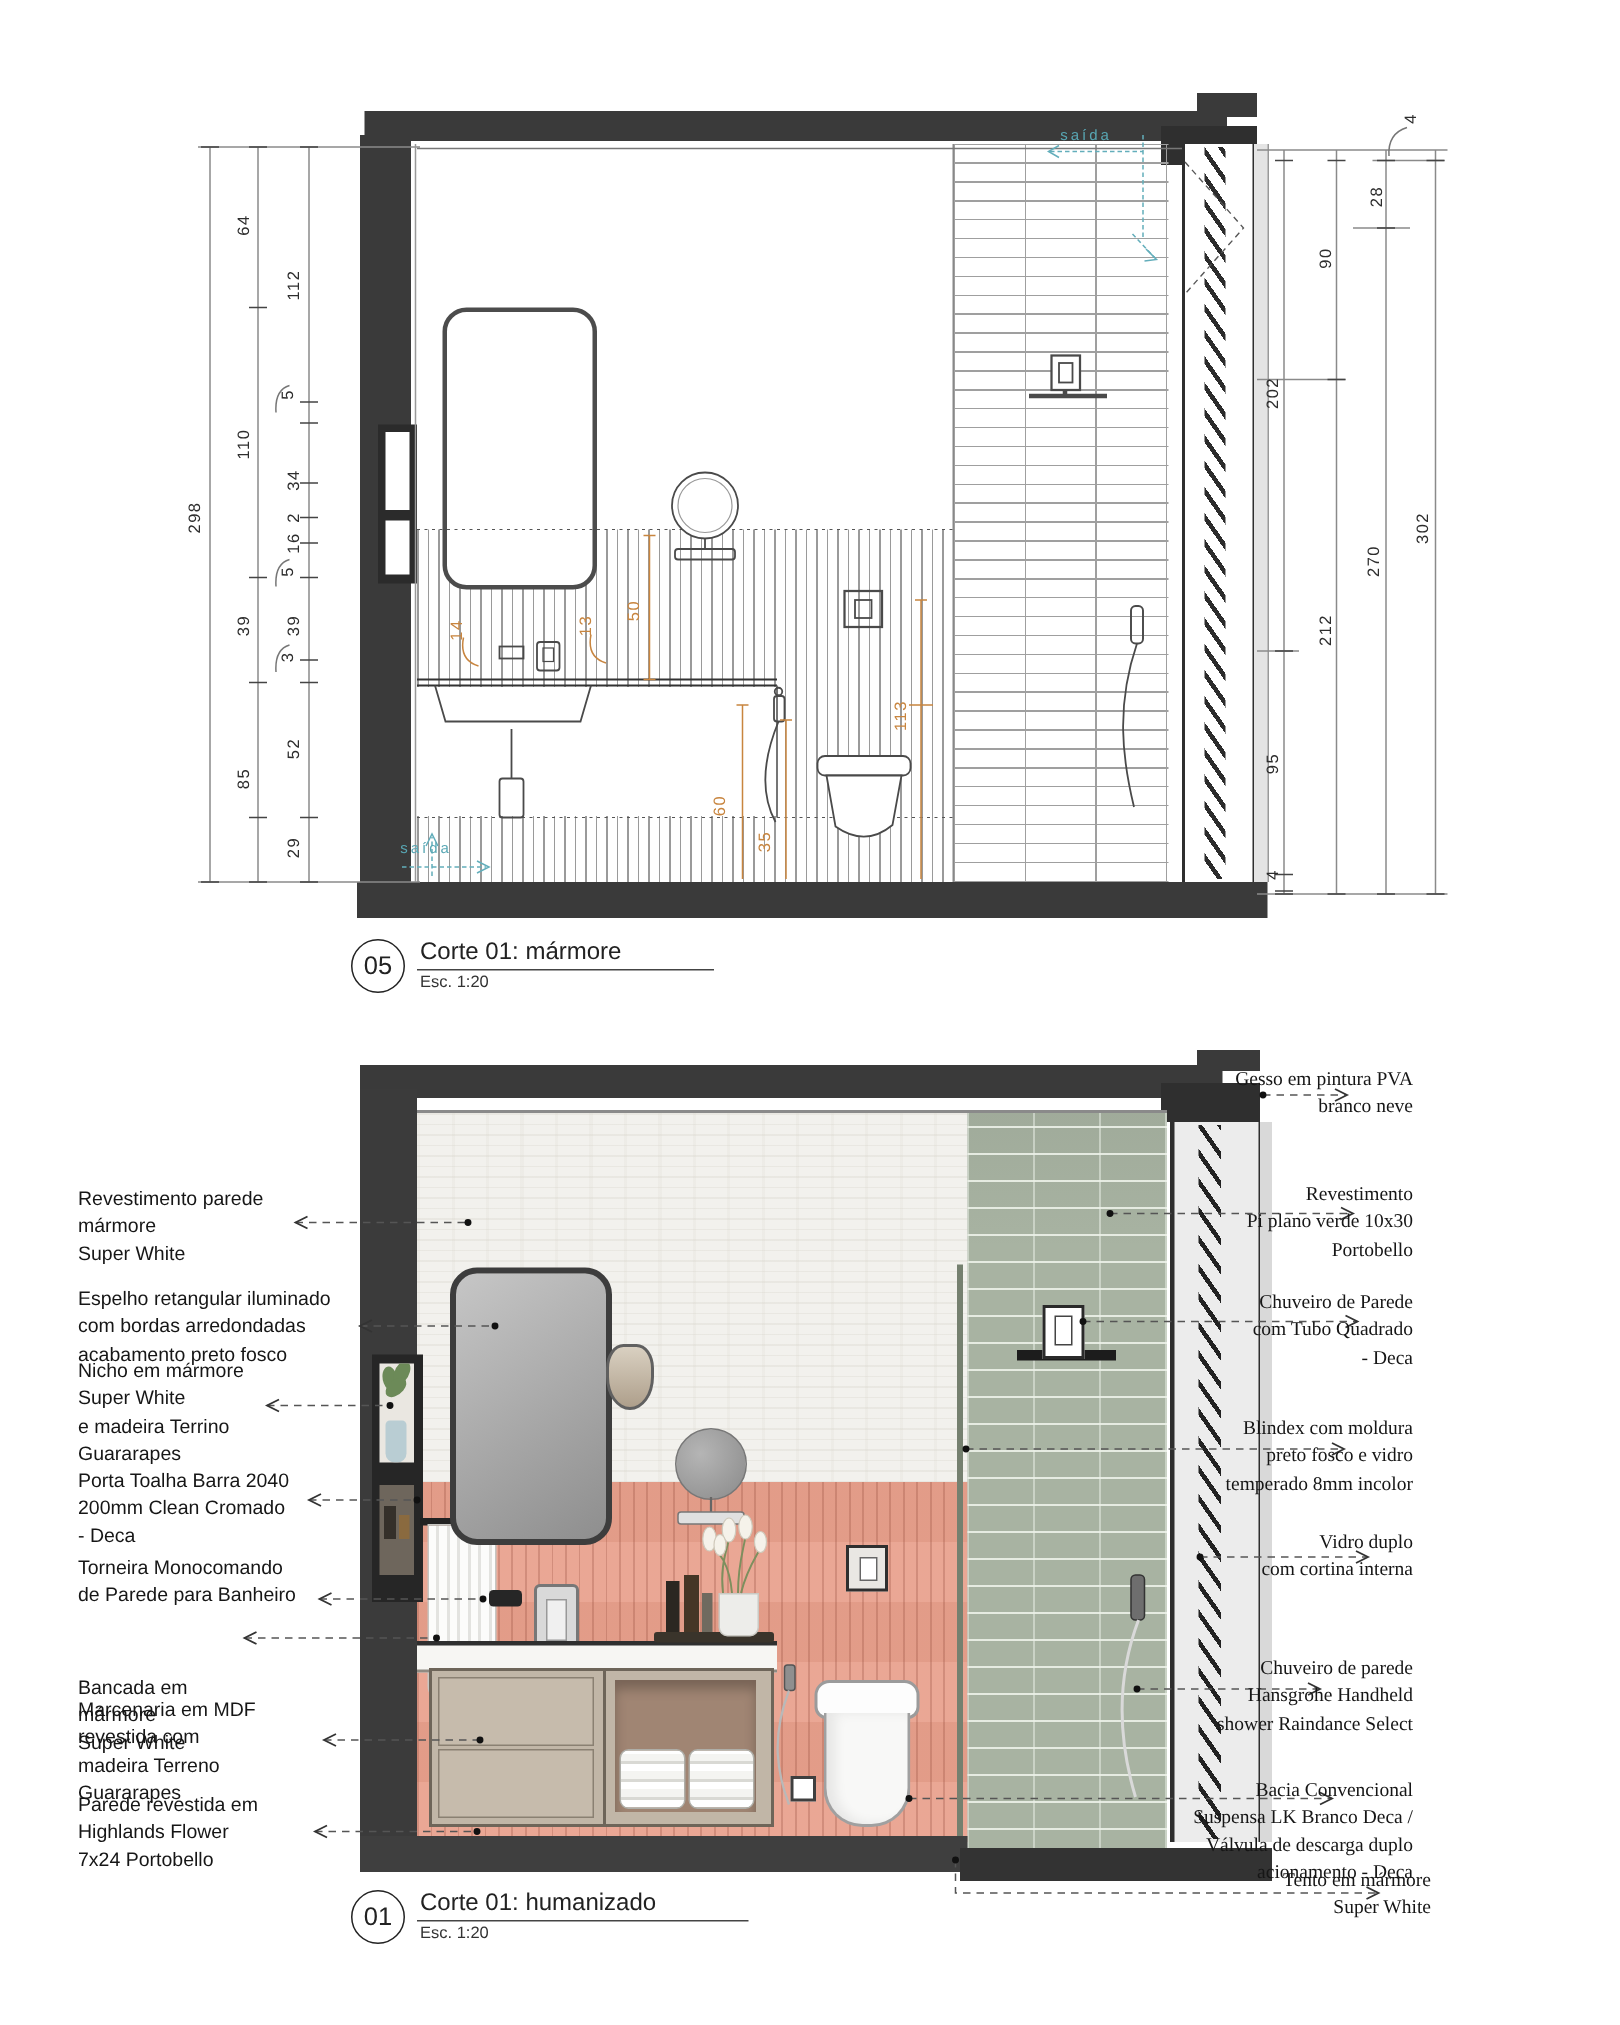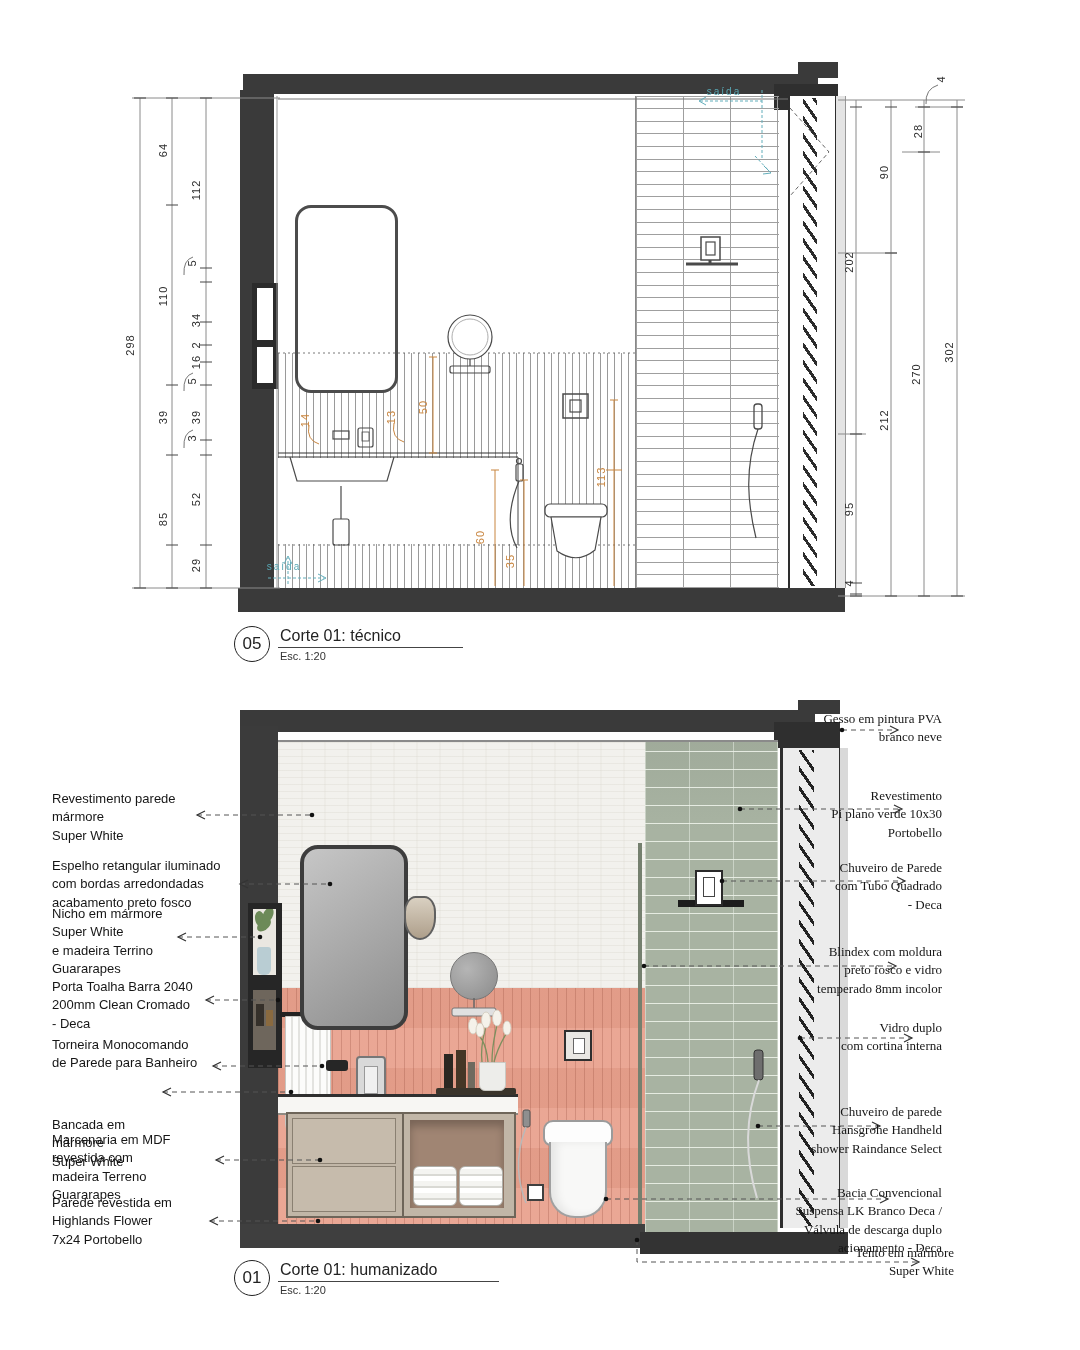--- a/index.html
+++ b/index.html
@@ -6,21 +6,21 @@
   body{width:1080px;height:1350px;position:relative;font-family:"Liberation Sans",sans-serif;overflow:hidden;}
   .abs{position:absolute;}
   #labels{position:absolute;left:0;top:0;width:980px;height:1350px;pointer-events:none;z-index:30;}
   #art{position:absolute;left:0;top:0;z-index:20;pointer-events:none;}
   .dim{position:absolute;font-size:11px;color:#2d2d2d;letter-spacing:1px;writing-mode:vertical-rl;
        transform:translate(-50%,-50%) rotate(180deg);white-space:nowrap;}
   .dim.orange{color:#c8853f;}
   .saida{position:absolute;font-size:10px;color:#58a7b4;letter-spacing:2px;transform:translate(-50%,-50%);}
   .callout{position:absolute;font-size:13px;line-height:1.42;color:#161616;white-space:pre-line;}
   .callout.right{text-align:right;font-family:Liberation Serif, serif;}
-  .titleblock{position:absolute;display:flex;align-items:flex-end;gap:8px;z-index:40;}
+  .titleblock{position:absolute;display:flex;align-items:flex-start;gap:8px;z-index:40;}
   .tcircle{width:34px;height:34px;border:1.6px solid #222;border-radius:50%;display:flex;align-items:center;
            justify-content:center;font-size:17px;color:#222;flex:0 0 auto;}
   .ttitle{font-size:16px;color:#222;border-bottom:1.5px solid #444;padding:0 62px 2px 2px;}
   .tscale{font-size:11px;color:#333;margin-top:2px;padding-left:2px;}
   .leaf{position:absolute;width:10px;height:16px;background:#6c8a58;border-radius:60% 40% 60% 40%;}
   .towelstack{position:absolute;background:repeating-linear-gradient(0deg,#ffffff 0 5px,#d9d9d4 5px 7px,#f4f4f1 7px 12px);
               border:1px solid #aeaea8;border-radius:6px;}
 </style>
 </head>
 <body>
@@ -322,21 +322,21 @@
 acionamento - Deca</div>
     <div class="callout right" style="top: 1244px; right: 26px;">Tento em mármore
 Super White</div>
   </div>
 
 <div class="titleblock" style="left:234px;top:626px;">
   <div class="tcircle">
     <span>05</span>
   </div>
   <div>
-    <div class="ttitle">Corte 01: técnico</div>
+    <div class="ttitle">Corte 01: mármore</div>
     <div class="tscale">Esc. 1:20</div>
   </div>
 </div>
 <div class="titleblock" style="left:234px;top:1260px;">
   <div class="tcircle">
     <span>01</span>
   </div>
   <div>
     <div class="ttitle">Corte 01: humanizado</div>
     <div class="tscale">Esc. 1:20</div>

